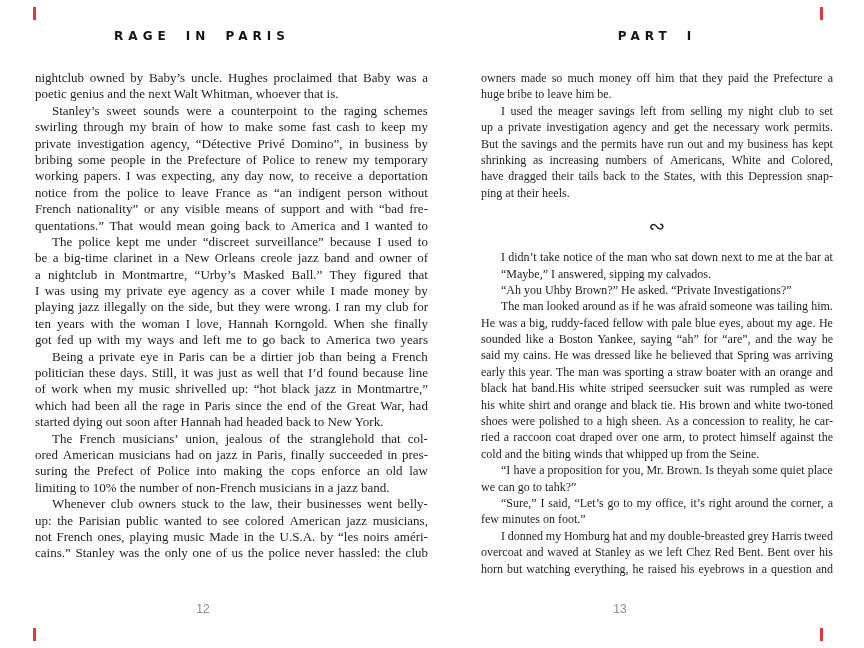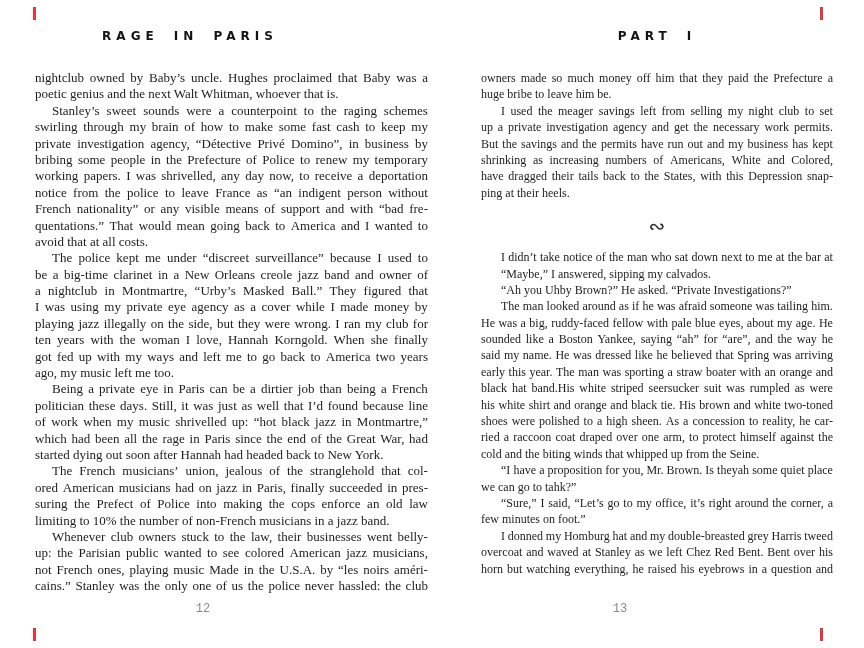--- a/index.html
+++ b/index.html
@@ -13,21 +13,21 @@
   }
   
   .running-header{
     position:absolute;top:29px;height:14px;
     text-align:center;
     font-family:"DejaVu Sans", sans-serif;
     font-size:12px;font-weight:600;
     letter-spacing:5px;word-spacing:6px;
     color:#141414;
   }
-  #header-left{left:40px;width:300px;}
+  #header-left{left:52px;width:300px;}
   #header-right{left:507px;width:300px;}
   
   .text-col{position:absolute;top:70px;}
   #col-left{left:35px;width:393px;font-size:13px;}
   #col-right{left:481px;width:352px;font-size:12px;}
   .para{margin:0;padding:0;}
   .line{
     line-height:16.4px;height:16.4px;
     white-space:nowrap;
     overflow:visible;
@@ -42,21 +42,21 @@
     margin:12px 0 10px 0;
     text-align:center;
     font-family:"DejaVu Sans", sans-serif;
     font-size:20px;color:#2a2a2a;
     white-space:nowrap;
   }
   
   .page-number{
     position:absolute;top:602px;width:26px;
     text-align:center;
-    font-family:Liberation Mono, monospace;
+    font-family:Liberation Sans, sans-serif;
     font-size:12px;color:#8a8a8a;
   }
   #pagenum-left{left:190px;}
   #pagenum-right{left:607px;}
   
   .crop-mark{
     position:absolute;width:3px;height:13px;
     background:#e2383b;
   }
   #mark-tl{left:33px;top:7px;}
@@ -147,21 +147,21 @@
           <span>to</span>
           <span>renew</span>
           <span>my</span>
           <span>temporary</span>
         </div>
         <div class="line jline">
           <span>working</span>
           <span>papers.</span>
           <span>I</span>
           <span>was</span>
-          <span>shrivelled,</span>
+          <span>expecting,</span>
           <span>any</span>
           <span>day</span>
           <span>now,</span>
           <span>to</span>
           <span>receive</span>
           <span>a</span>
           <span>deportation</span>
         </div>
         <div class="line jline">
           <span>notice</span>
@@ -198,21 +198,20 @@
           <span>mean</span>
           <span>going</span>
           <span>back</span>
           <span>to</span>
           <span>America</span>
           <span>and</span>
           <span>I</span>
           <span>wanted</span>
           <span>to</span>
         </div>
-        <div class="line">avoid that at all costs.</div>
       </div>
       <div class="para">
         <div class="line indent jline">
           <span>The</span>
           <span>police</span>
           <span>kept</span>
           <span>me</span>
           <span>under</span>
           <span>“discreet</span>
           <span>surveillance”</span>
@@ -308,21 +307,20 @@
           <span>left</span>
           <span>me</span>
           <span>to</span>
           <span>go</span>
           <span>back</span>
           <span>to</span>
           <span>America</span>
           <span>two</span>
           <span>years</span>
         </div>
-        <div class="line">ago, my music left me too.</div>
       </div>
       <div class="para">
         <div class="line indent jline">
           <span>Being</span>
           <span>a</span>
           <span>private</span>
           <span>eye</span>
           <span>in</span>
           <span>Paris</span>
           <span>can</span>
@@ -652,21 +650,21 @@
           <span>for</span>
           <span>“are”,</span>
           <span>and</span>
           <span>the</span>
           <span>way</span>
           <span>he</span>
         </div>
         <div class="line jline">
           <span>said</span>
           <span>my</span>
-          <span>name.</span>
+          <span>cains.</span>
           <span>He</span>
           <span>was</span>
           <span>dressed</span>
           <span>like</span>
           <span>he</span>
           <span>believed</span>
           <span>that</span>
           <span>Spring</span>
           <span>was</span>
           <span>arriving</span>

